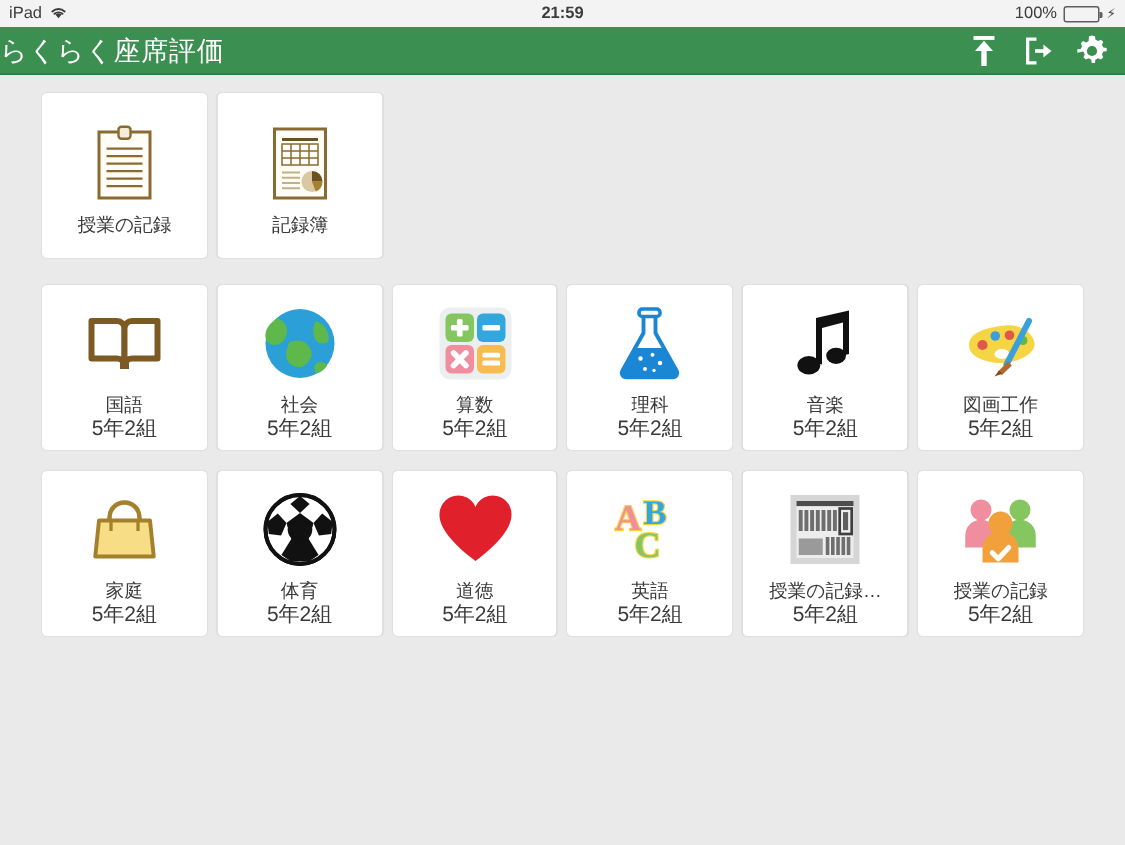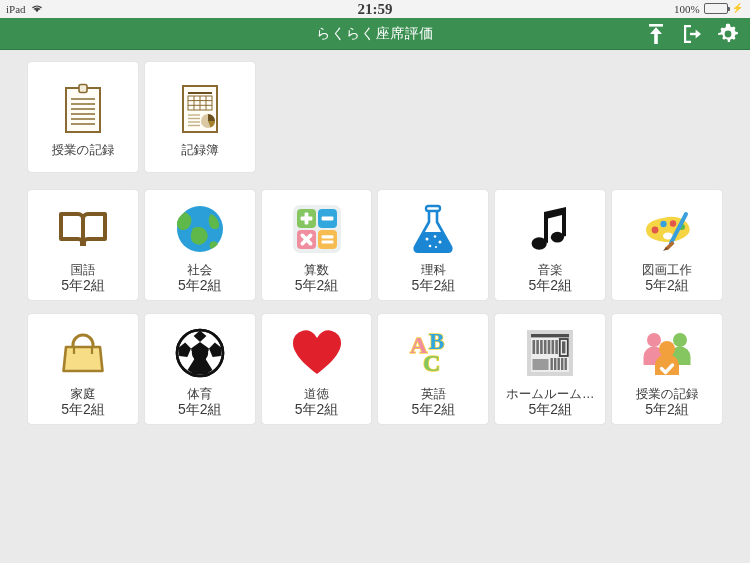--- a/index.html
+++ b/index.html
@@ -11,30 +11,29 @@
   }
 
   
   .statusbar {
     height: 18px; width: 100%;
     background: #f3f3f3;
     display: flex; align-items: center;
     padding: 0 6px;
     font-size: 11px; color: #3c3c3c;
     position: relative;
-    font-family: Liberation Serif, serif;
   }
   .sb-left { display: flex; align-items: center; gap: 5px; }
   .sb-center {
     position: absolute; left: 0; right: 0; text-align: center;
-    font-size: 15px; font-weight: bold; color: #3c3c3c;
+    font-size: 11px; font-weight: bold; color: #3c3c3c;
     pointer-events: none;
   }
   .sb-right {
-    margin-left: auto; display: flex; align-items: flex-start; gap: 4px;
+    margin-left: auto; display: flex; align-items: center; gap: 4px;
     font-size: 11px; color: #3c3c3c;
   }
   .wifi { display: inline-block; }
   .battery {
     width: 24px; height: 11px; border: 1px solid #5f5f5f;
     border-radius: 2px; position: relative; padding: 1px;
   }
   .battery::after {
     content: ""; position: absolute; right: -3px; top: 3px;
     width: 2px; height: 4px; background: #5f5f5f; border-radius: 0 1px 1px 0;
@@ -44,22 +43,22 @@
 
   
   .navbar {
     height: 32px; width: 100%;
     background: #3a8f51;
     display: flex; align-items: center;
     position: relative;
     border-bottom: 1px solid #2f7a44;
   }
   .nav-title {
-    position: absolute; left: 0; right: 0; text-align: center;
-    color: #ffffff; font-size: 14px; letter-spacing: 0.5px;
+    position: absolute; left: 0; right: 0; text-align: left;
+    color: #ffffff; font-size: 18px; letter-spacing: 0.5px;
     pointer-events: none;
   }
   .nav-actions {
     margin-left: auto; display: flex; align-items: center;
     gap: 12px; padding-right: 10px; z-index: 2;
   }
   .nav-icon { width: 24px; height: 24px; display: block; cursor: pointer; }
 
   
   .content { padding: 12px 0 0 0; }
@@ -384,21 +383,21 @@
           <rect x="6.5" y="30" width="16" height="11" fill="#9a9a9a"></rect>
           <g fill="#6e6e6e">
             <rect x="24.5" y="29" width="2.4" height="12"></rect>
             <rect x="28" y="29" width="2.4" height="12"></rect>
             <rect x="31.5" y="29" width="2.4" height="12"></rect>
             <rect x="35" y="29" width="2.4" height="12"></rect>
             <rect x="38.5" y="29" width="2.4" height="12"></rect>
           </g>
         </svg>
       </span>
-      <span class="tile-label">ホームルーム…</span>
+      <span class="tile-label">授業の記録…</span>
       <span class="tile-sub">5年2組</span>
     </div>
 
     <div class="tile">
       <span class="tile-icon">
         <svg width="54" height="48" viewBox="0 0 54 48">
           <g fill="#f08d9e">
             <circle cx="14" cy="11" r="7"></circle>
             <path d="M3.5 36 v-8 a10.5 10.5 0 0 1 21 0 v8 Z"></path>
           </g>

